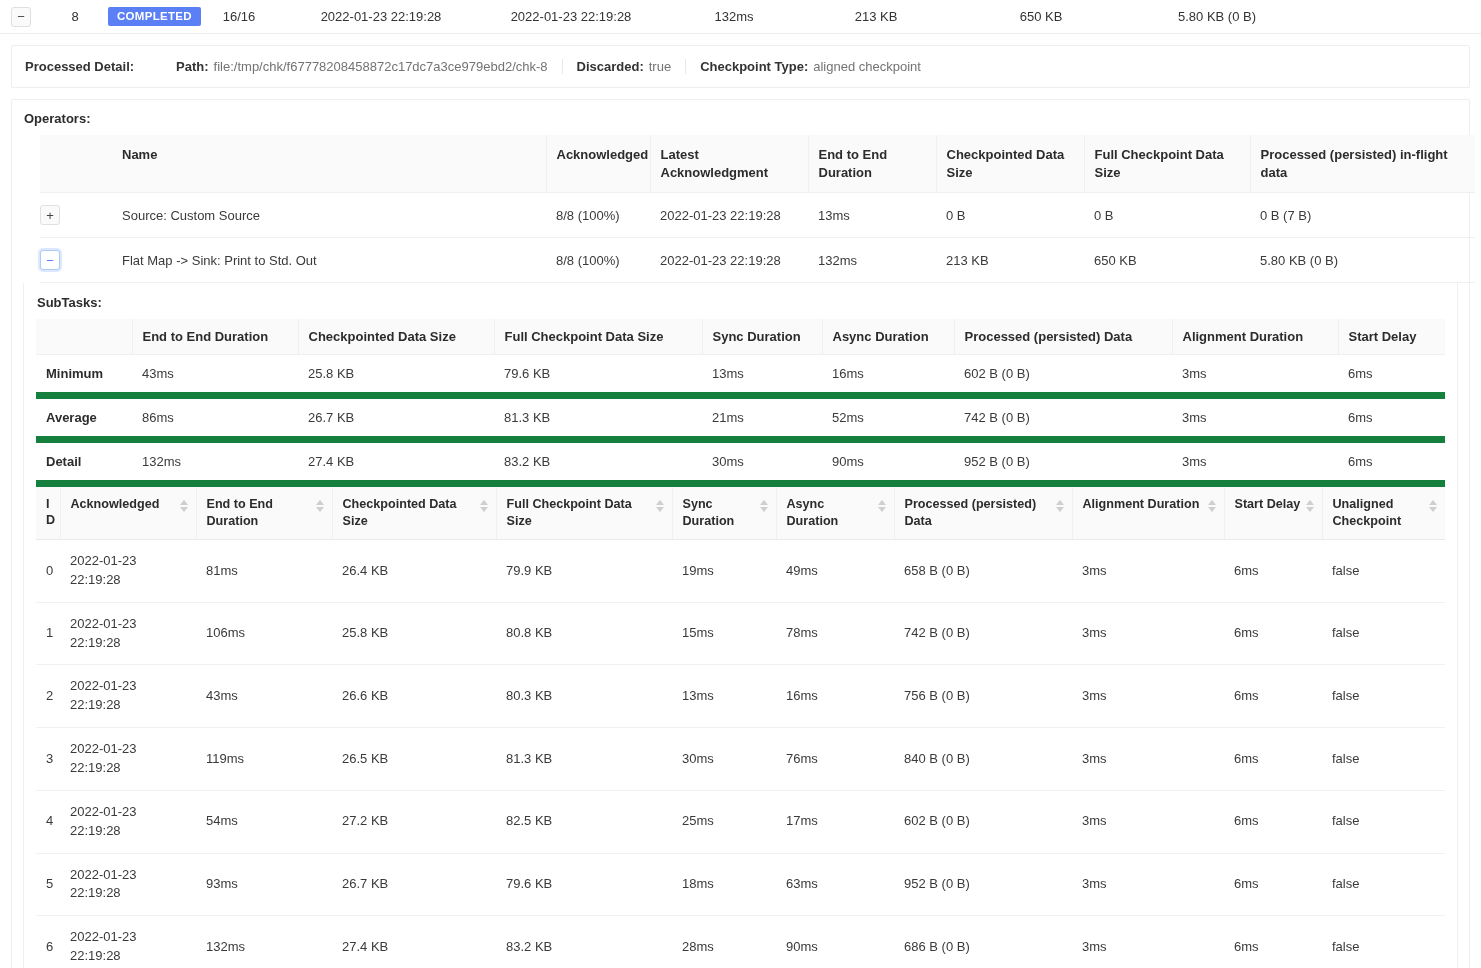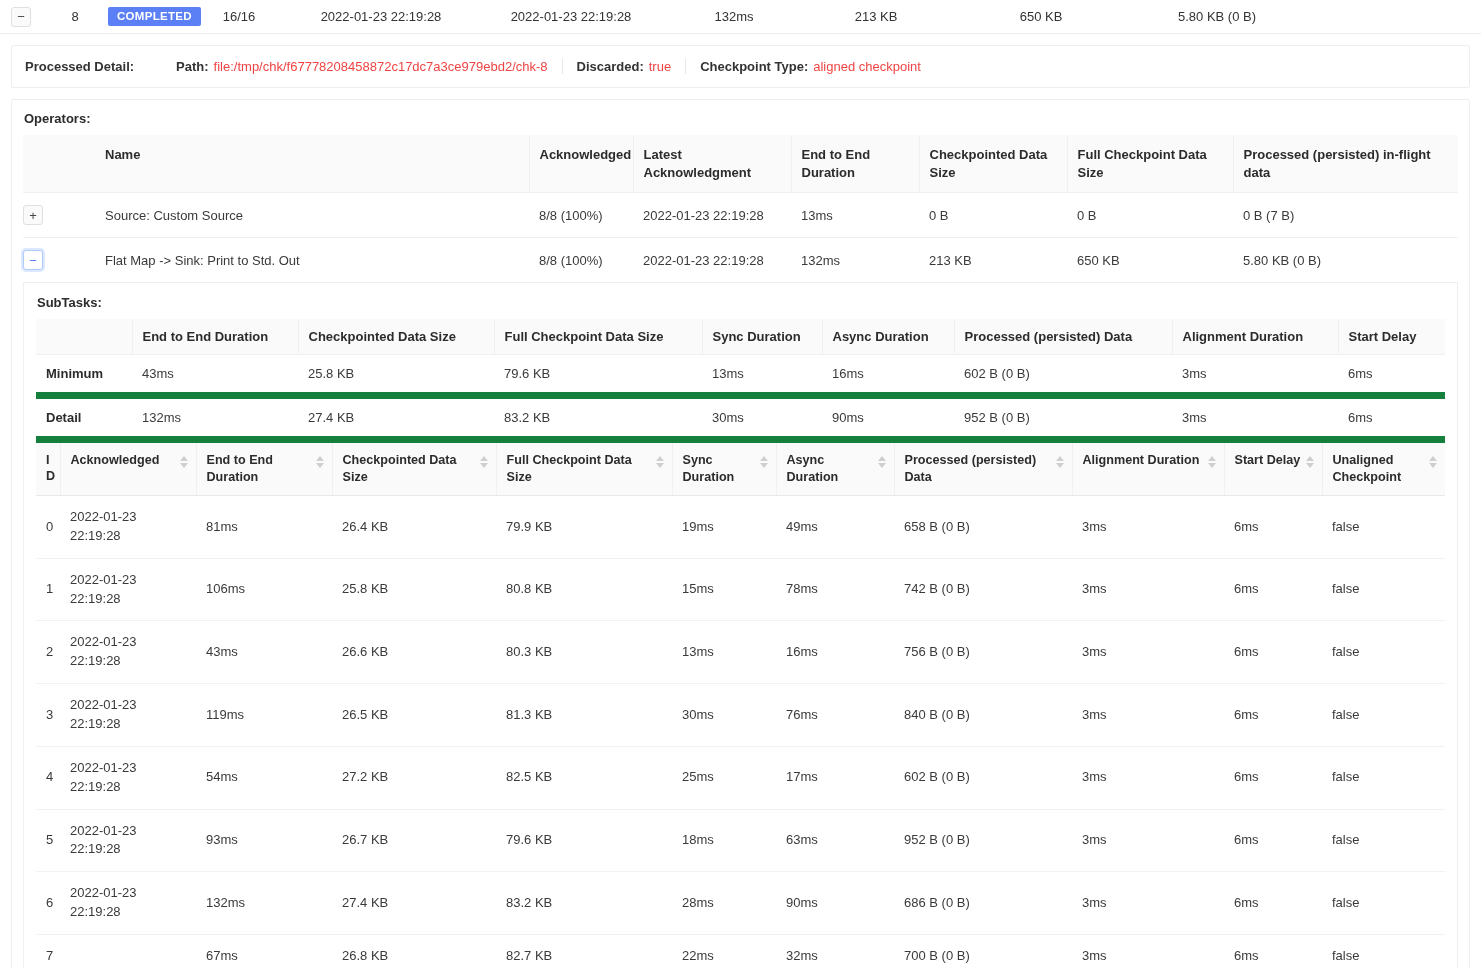--- a/index.html
+++ b/index.html
@@ -60,32 +60,32 @@
     margin: 11px 11px 0 11px;
     border: 1px solid #eeeeee;
     background: #ffffff;
     border-radius: 2px;
   }
   .detail-card { padding: 13px 13px; }
   .detail-line { font-size: 13px; color:#333; display:flex; align-items:center; flex-wrap: nowrap; }
   .dl-label { font-weight: bold; margin-right: 42px; }
   .dl-seg { display:flex; align-items:center; white-space: nowrap; }
   .dl-key { font-weight: bold; margin-right: 5px; }
-  .dl-val { color: #ef4444; }
+  .dl-val { color: #737373; }
   .dl-divider { width:1px; height:15px; background:#e8e8e8; margin: 0 14px; }
 
   .ops-card { padding: 11px 11px 0 11px; }
   .section-title { font-size: 13px; font-weight: bold; color:#2c2c2c; padding: 0 0 9px 1px; }
 
   
   table { border-collapse: collapse; width: 100%; table-layout: fixed; }
   th { font-weight: bold; color: #2c2c2c; }
 
   
-  .ops-table { font-size: 13px; }
+  .ops-table { font-size: 13px; margin-left: 17px; }
   .ops-table thead th {
     background: #fafafa;
     text-align: left;
     padding: 11px 10px;
     vertical-align: top;
     border-bottom: 1px solid #f0f0f0;
     border-right: 1px solid #f0f0f0;
     line-height: 1.35;
     font-size: 13px;
   }
@@ -299,20 +299,31 @@
             <td>43ms</td>
             <td>25.8 KB</td>
             <td>79.6 KB</td>
             <td>13ms</td>
             <td>16ms</td>
             <td>602 B (0 B)</td>
             <td>3ms</td>
             <td>6ms</td>
           </tr>
           <tr>
+            <td class="rowhead">Average</td>
+            <td>86ms</td>
+            <td>26.7 KB</td>
+            <td>81.3 KB</td>
+            <td>21ms</td>
+            <td>52ms</td>
+            <td>742 B (0 B)</td>
+            <td>3ms</td>
+            <td>6ms</td>
+          </tr>
+          <tr>
             <td class="rowhead">Detail</td>
             <td>132ms</td>
             <td>27.4 KB</td>
             <td>83.2 KB</td>
             <td>30ms</td>
             <td>90ms</td>
             <td>952 B (0 B)</td>
             <td>3ms</td>
             <td>6ms</td>
           </tr>

